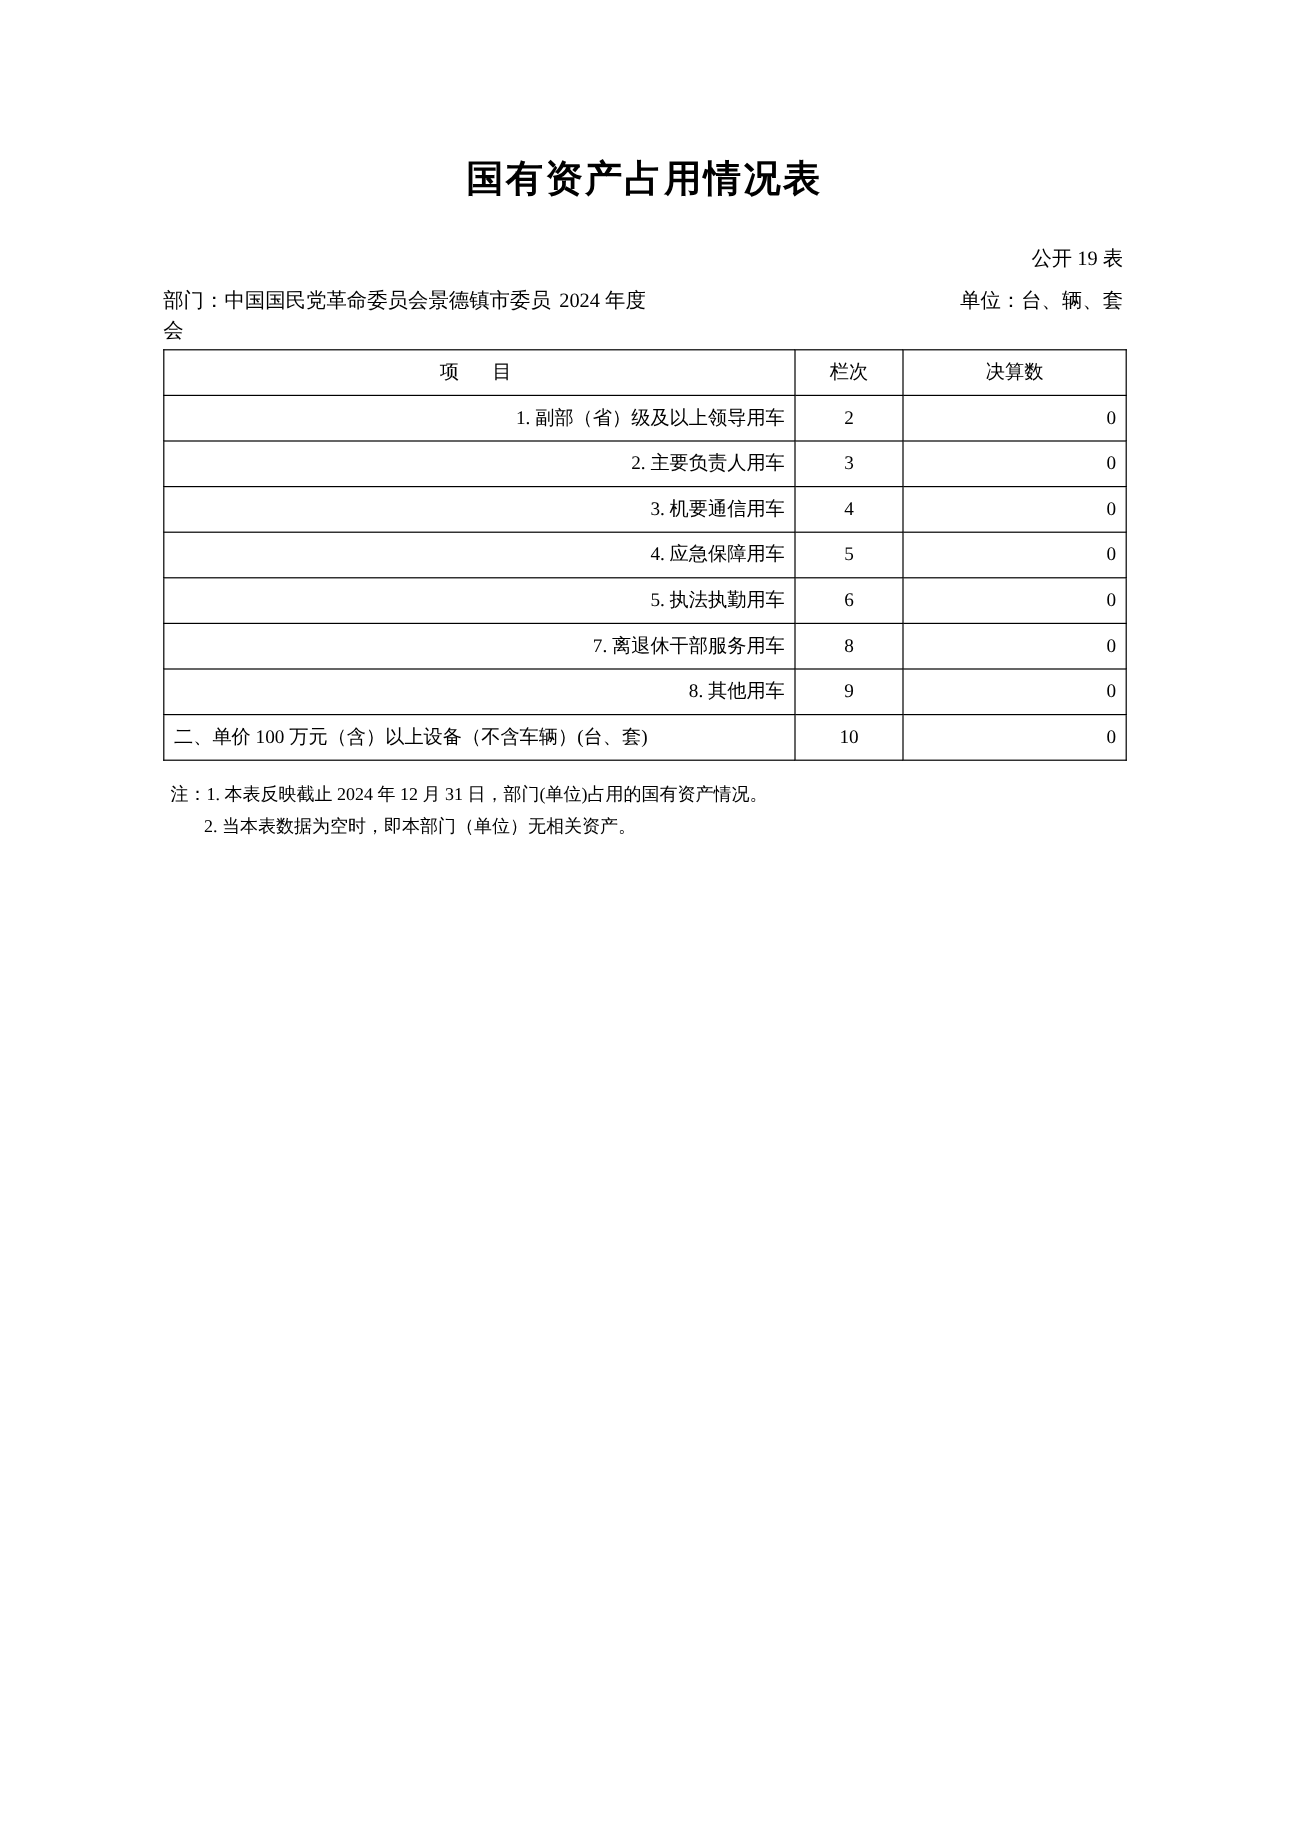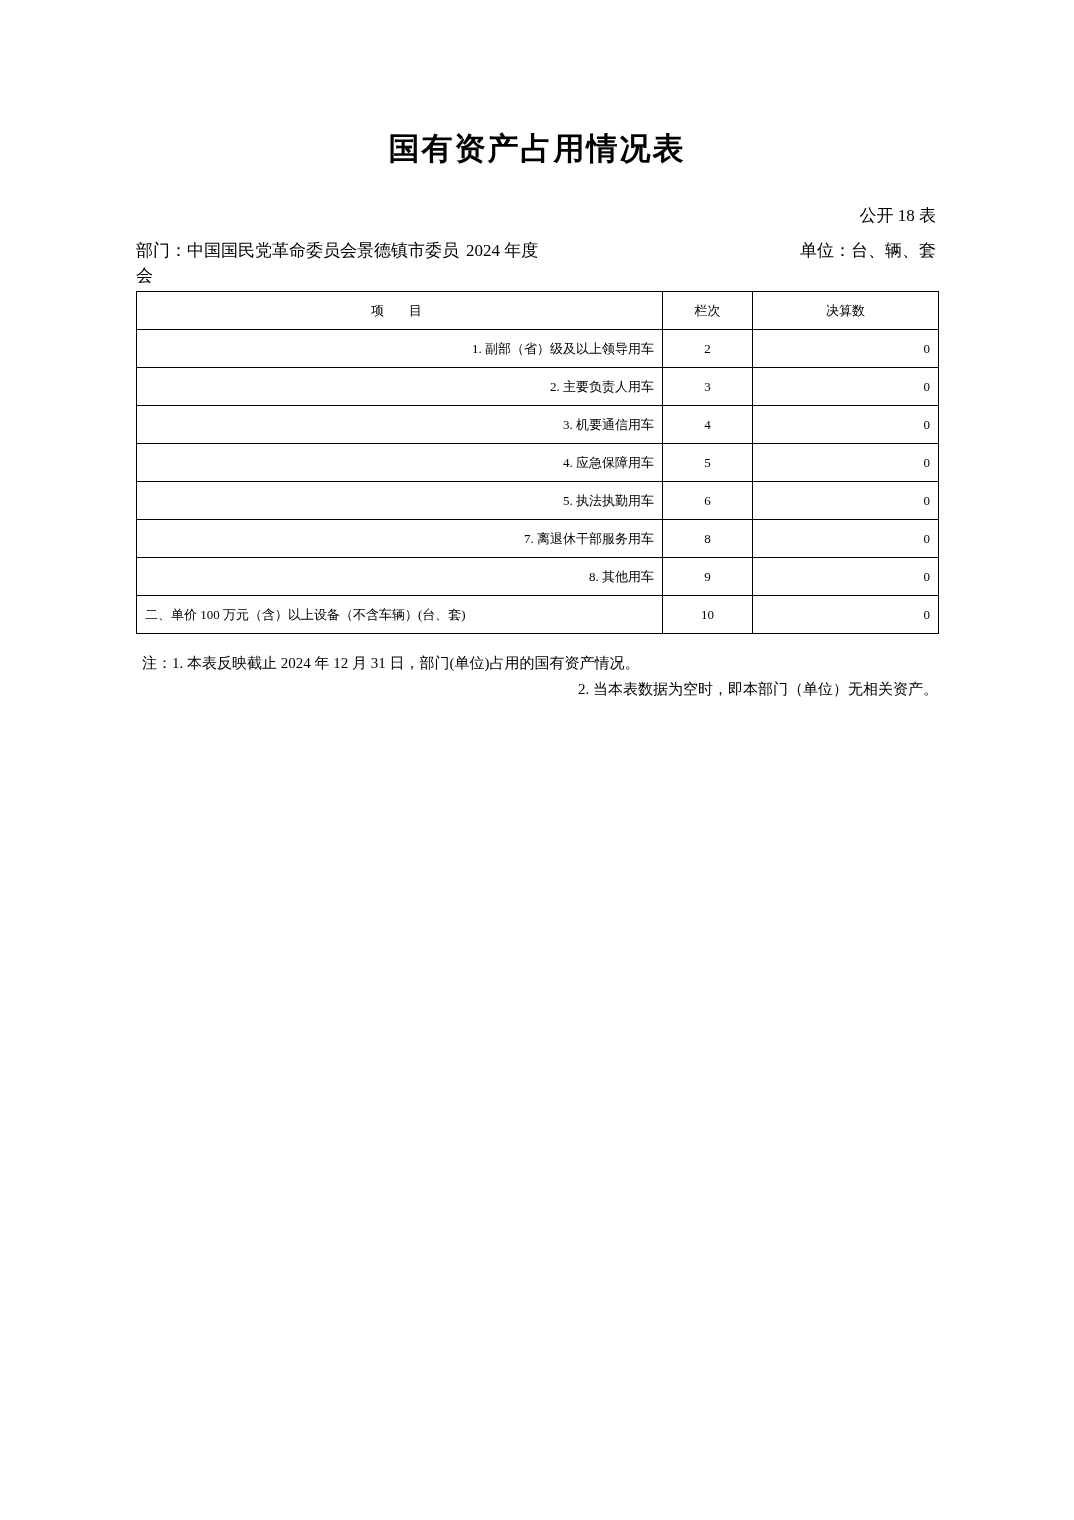--- a/index.html
+++ b/index.html
@@ -61,21 +61,21 @@
     top: 0;
   }
   table.main {
     border-collapse: collapse;
     width: 100%;
     table-layout: fixed;
     margin-top: 4px;
   }
   table.main td, table.main th {
     border: 1px solid #000000;
-    font-size: 13px;
+    font-size: 16px;
     font-weight: normal;
     height: 38px;
     padding: 0 8px;
     box-sizing: border-box;
   }
   .col-item { width: 526px; }
   .col-line { width: 90px; }
   .col-value { width: 186px; }
   thead td {
     text-align: center;
@@ -97,30 +97,30 @@
   td.value {
     text-align: right;
     padding-right: 14px;
   }
   .notes {
     margin-top: 16px;
     font-size: 15px;
     line-height: 1.75;
   }
   .notes .n1 { padding-left: 6px; }
-  .notes .n2 { padding-left: 34px; text-align: right; }
+  .notes .n2 { padding-left: 34px; }
 </style>
 </head>
 <body>
 
 <div class="page">
 
   <div class="doc-title">国有资产占用情况表</div>
 
-  <div class="sheet-no">公开 18 表</div>
+  <div class="sheet-no">公开 19 表</div>
 
   <div class="meta-row">
     <div class="meta-dept">部门：中国国民党革命委员会景德镇市委员会</div>
     <div class="meta-year">2024 年度</div>
     <div class="meta-unit">单位：台、辆、套</div>
   </div>
 
   <table class="main">
     <colgroup>
       <col class="col-item">

